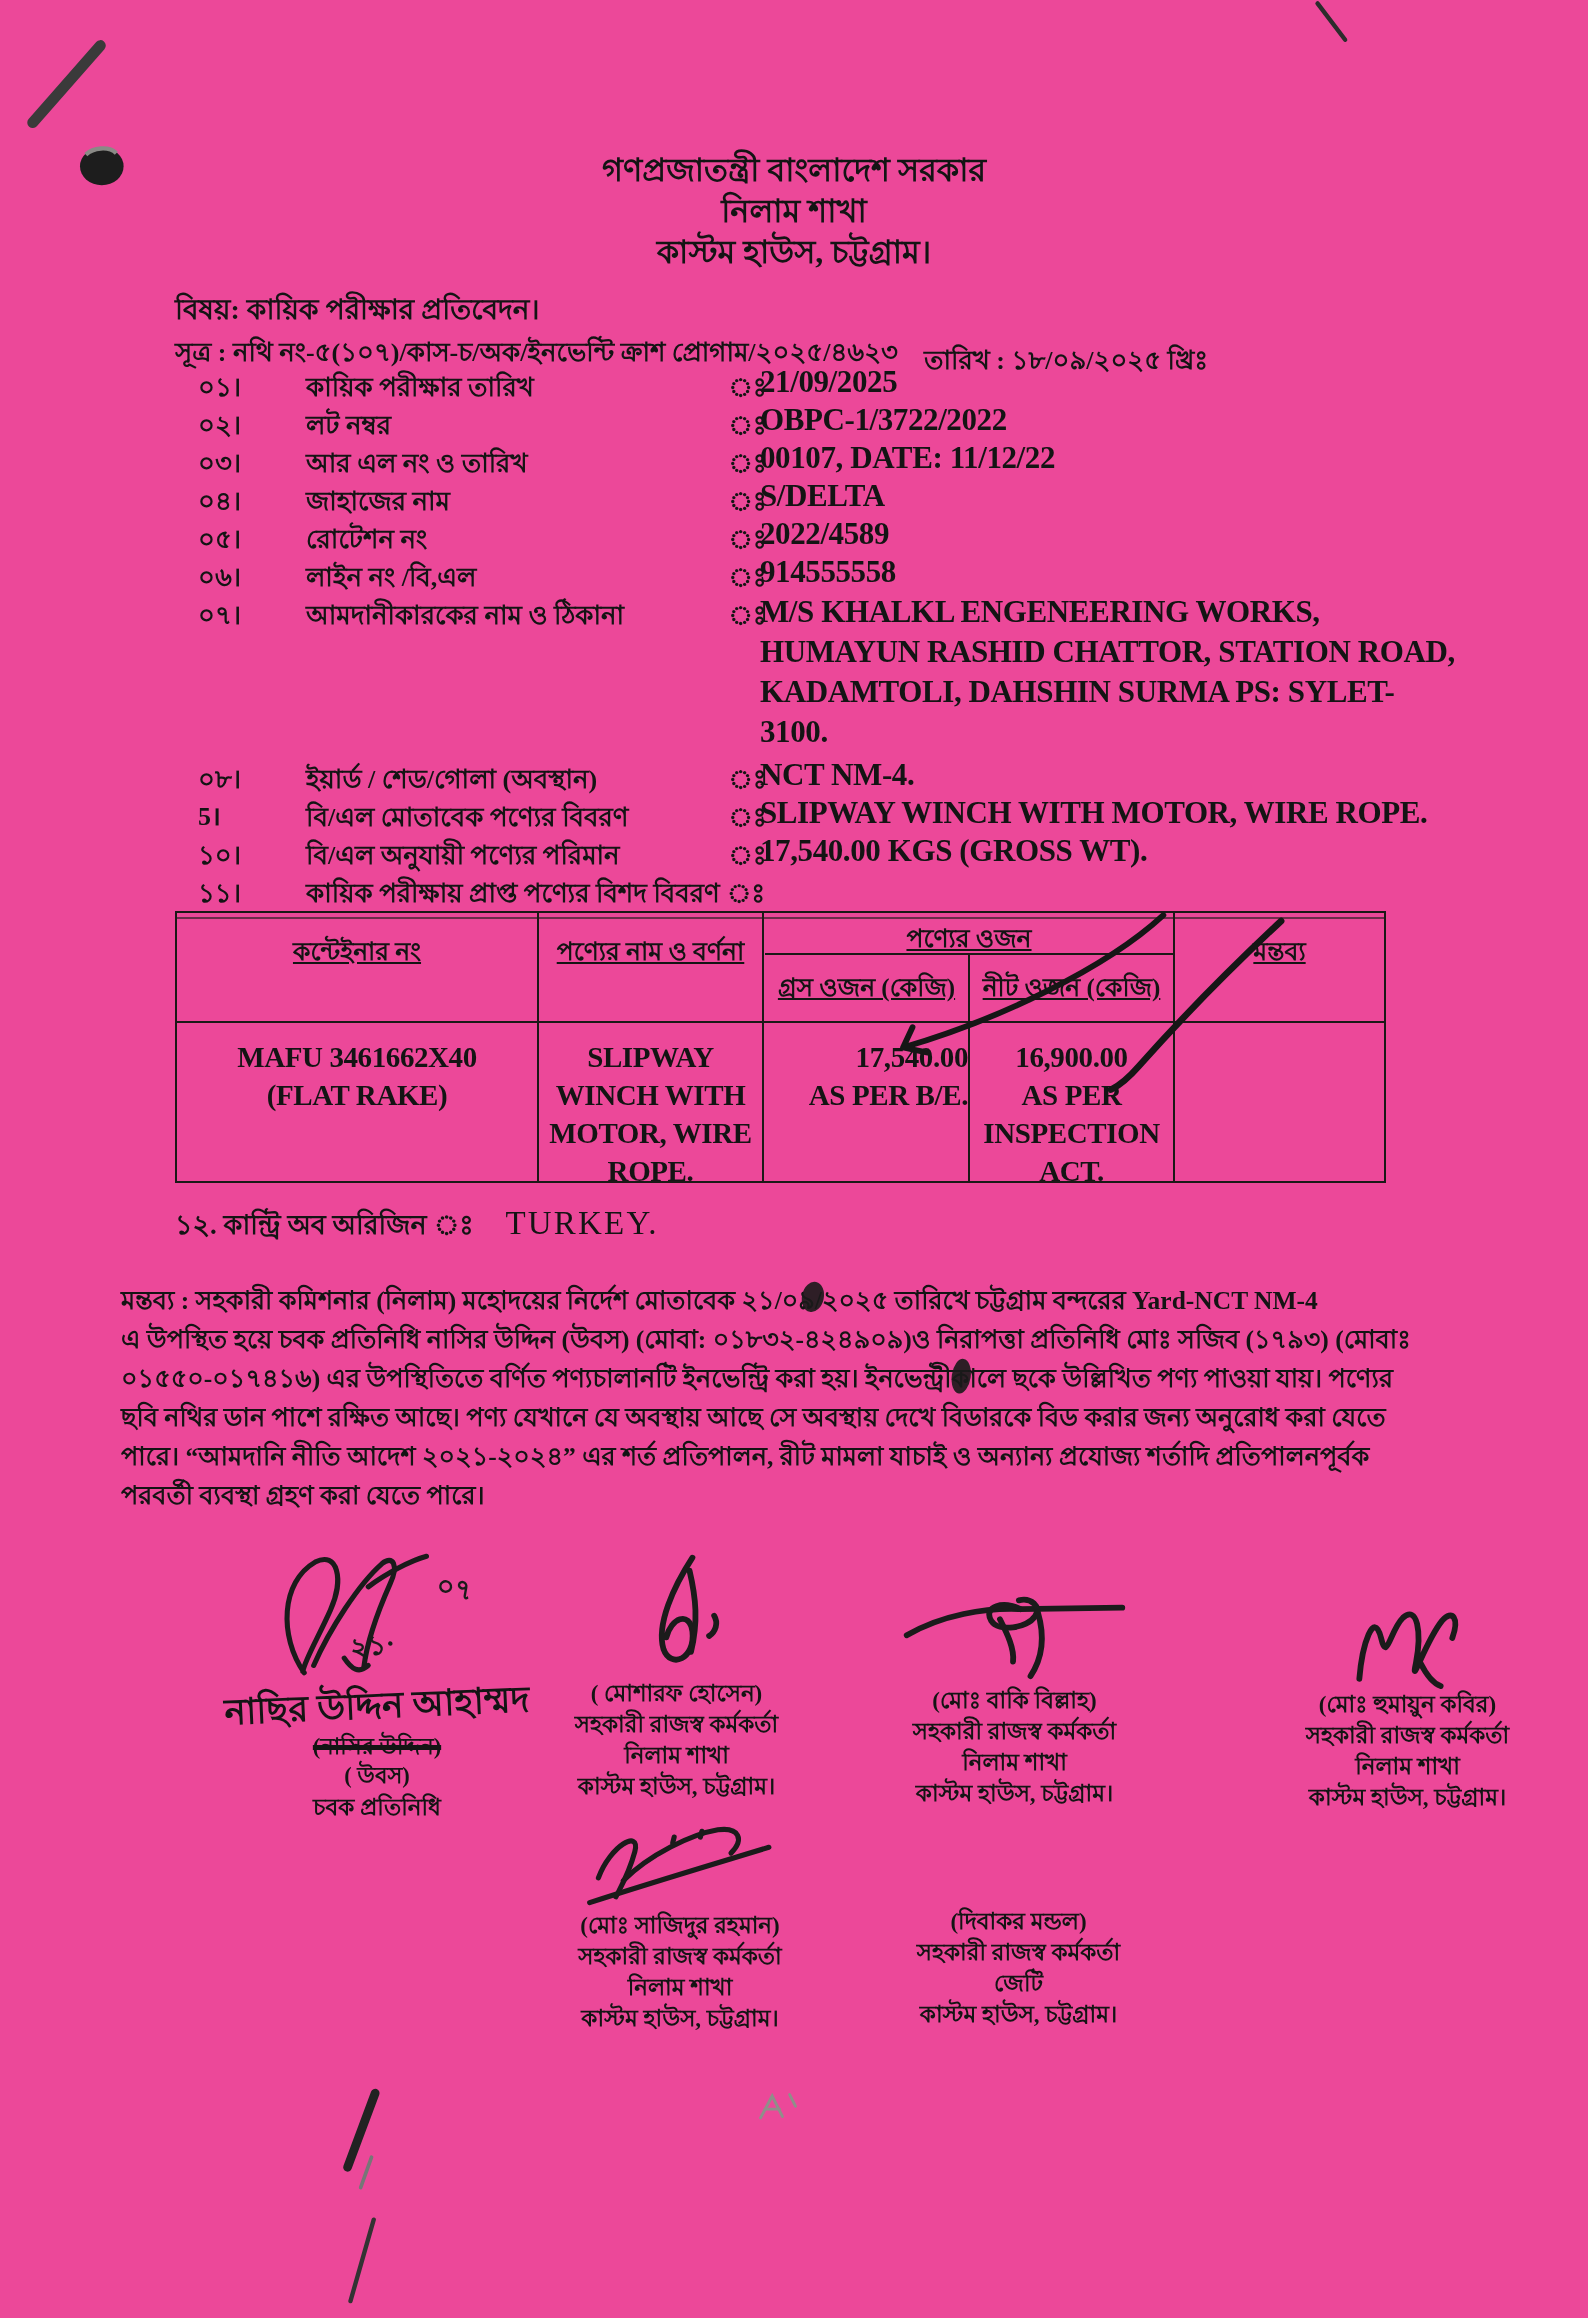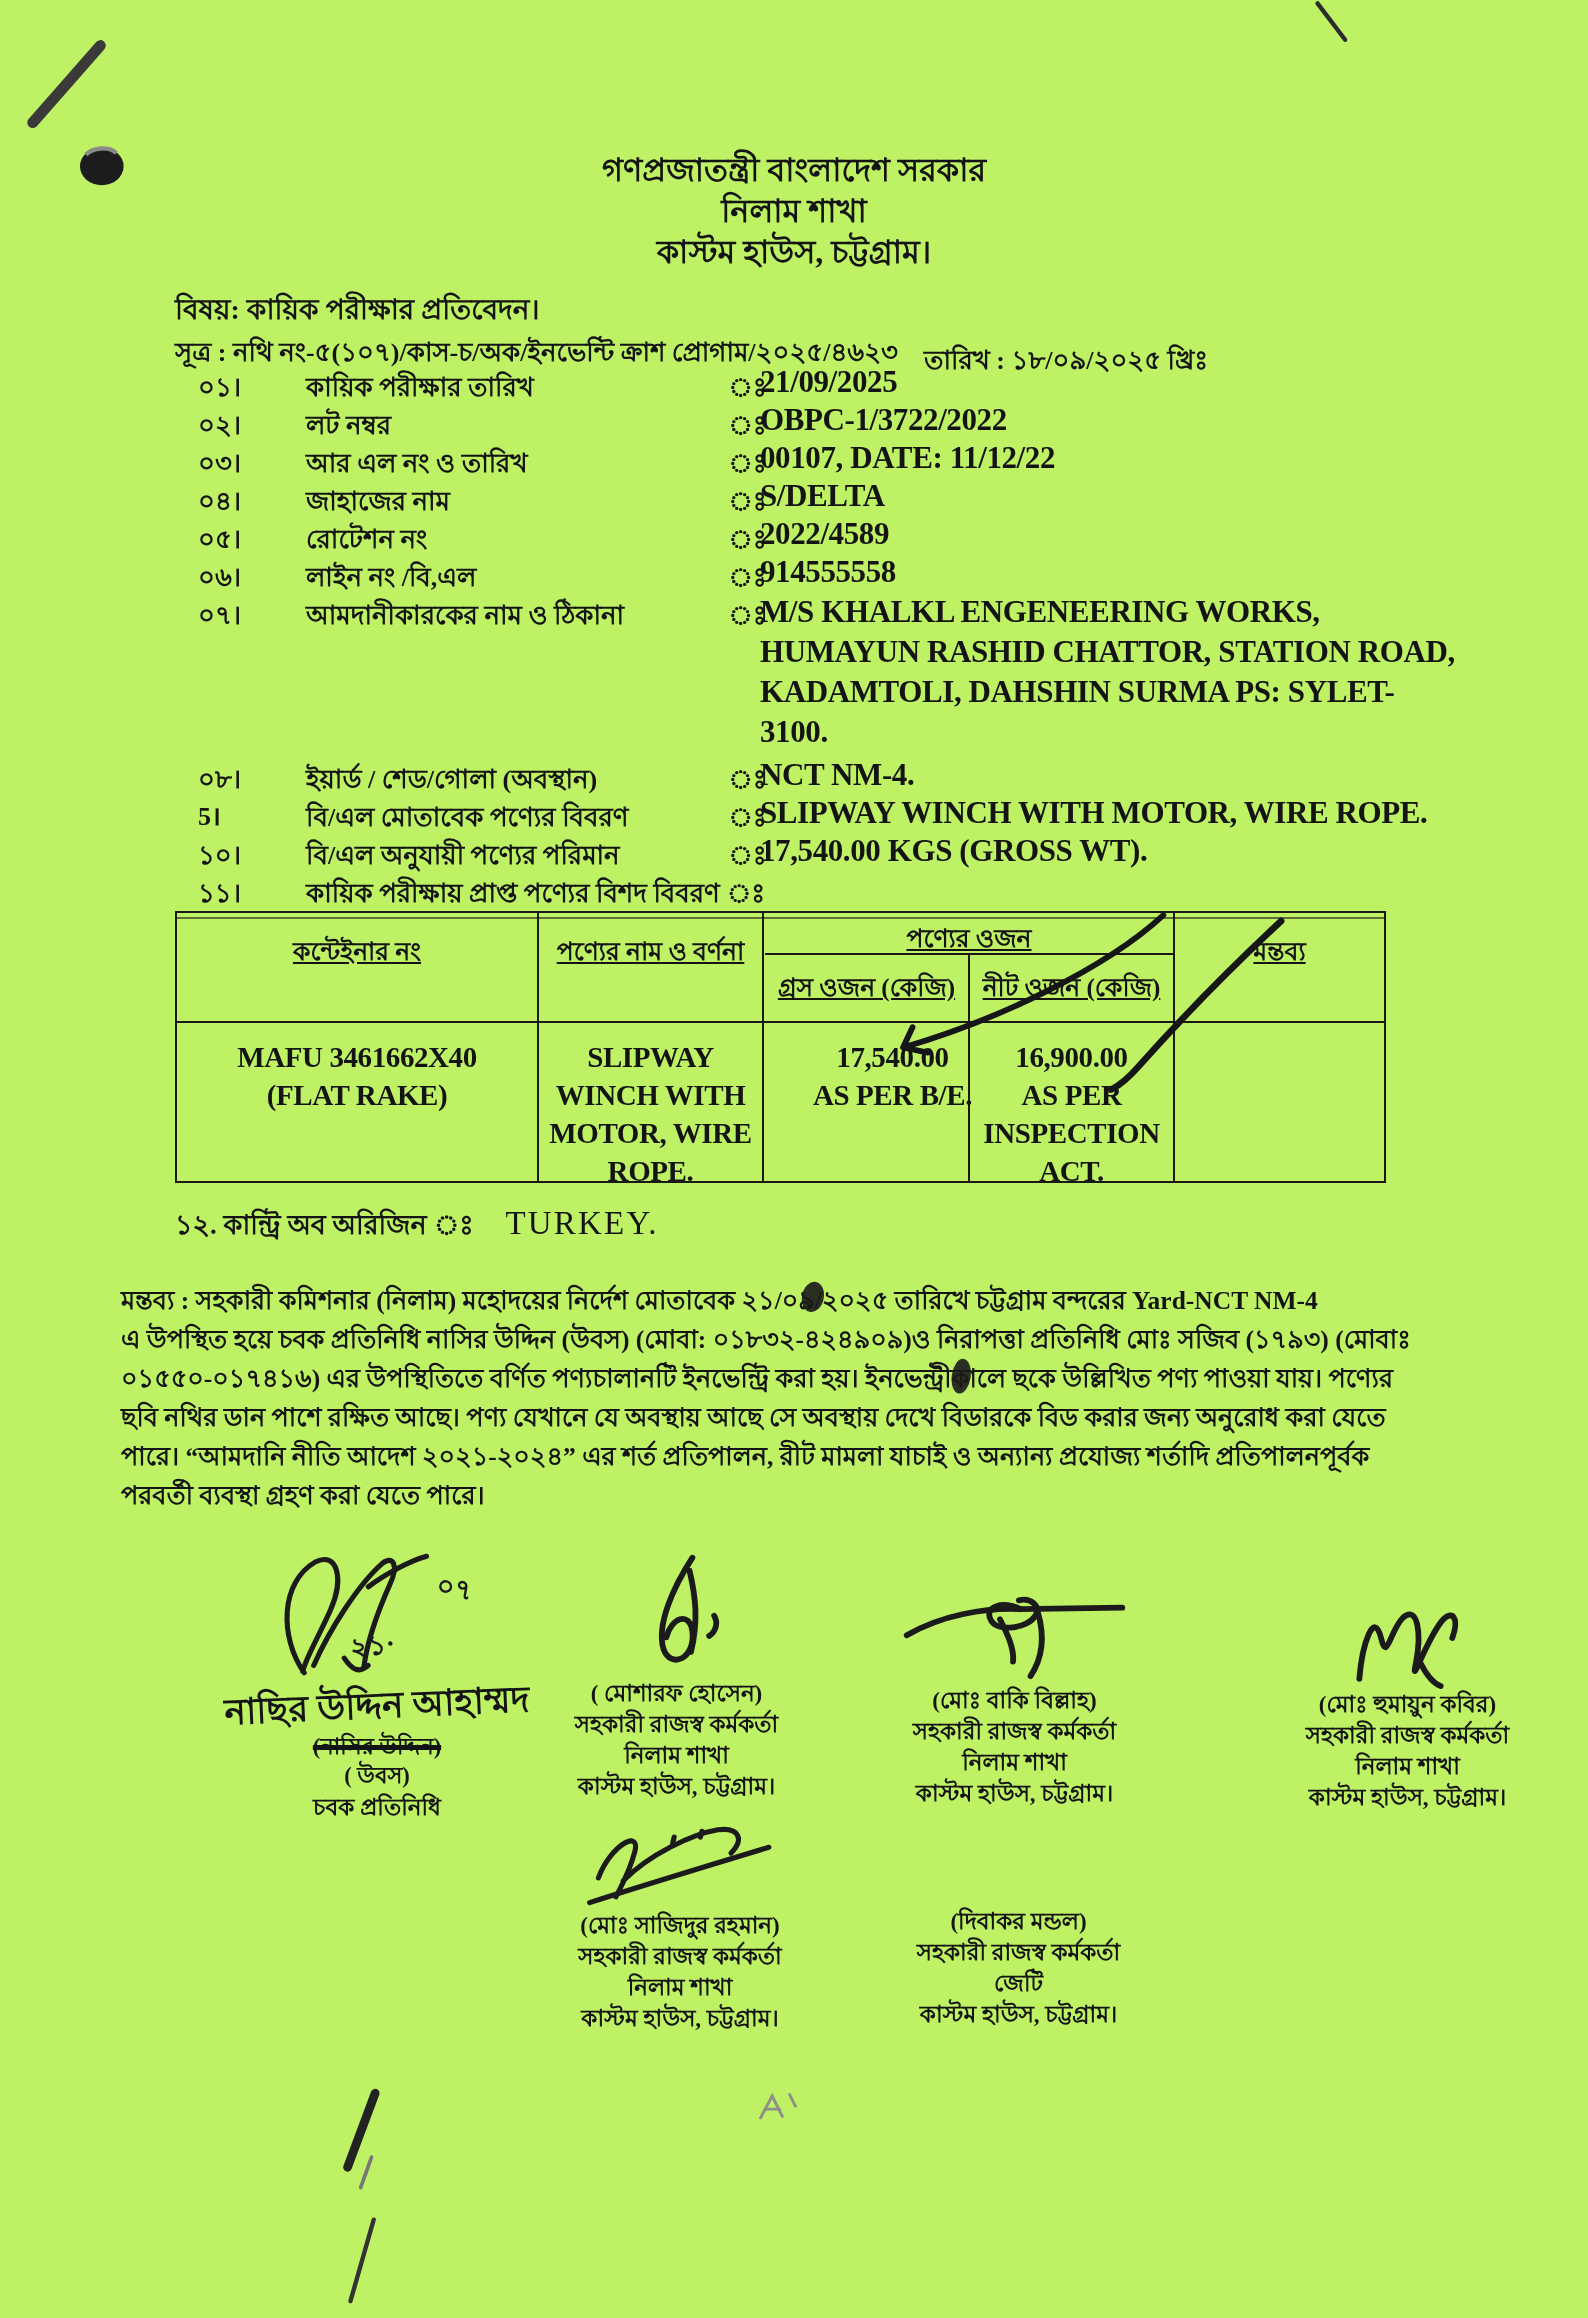--- a/index.html
+++ b/index.html
@@ -1,18 +1,18 @@
 <!DOCTYPE html>
 <html style="font-size:11.6px"><head>
 <meta charset="utf-8">
 <style>
   html,body { margin:0; padding:0; background:#d8d8d4; }
   .page {
     position:relative; width:1588px; height:2319px;
-    background:#bef264; color:#141414; overflow:hidden;
+    background:#ec4899; color:#141414; overflow:hidden;
     font-family:"Liberation Serif","DejaVu Sans",serif;
   }
   .bn { font-weight:700; font-family:"Liberation Serif","DejaVu Sans",sans-serif; }
 
   
   .doc-header { position:absolute; top:150px; left:0; width:100%; text-align:center; }
   .doc-header div { font-size:32px; line-height:41px; }
 
   .subject { position:absolute; top:288px; left:175px; font-size:28px; }
   .refline { position:absolute; top:332px; left:175px; width:1414px; font-size:26px; }
@@ -180,21 +180,21 @@
     <div class="cell td-txt" style="left:0; top:125px; width:360px;">
       <div>MAFU 3461662X40</div>
       <div>(FLAT RAKE)</div>
     </div>
     <div class="cell td-txt" style="left:362px; top:125px; width:223px;">
       <div>SLIPWAY</div>
       <div>WINCH WITH</div>
       <div>MOTOR, WIRE</div>
       <div>ROPE.</div>
     </div>
-    <div class="cell td-txt" style="left:614px; top:125px; width:203px;">
+    <div class="cell td-txt" style="left:588px; top:125px; width:203px;text-align:right;">
       <div>17,540.00</div>
       <div>AS PER B/E.</div>
     </div>
     <div class="cell td-txt" style="left:793px; top:125px; width:203px;">
       <div>16,900.00</div>
       <div>AS PER</div>
       <div>INSPECTION</div>
       <div>ACT.</div>
     </div>
     <div class="cell td-txt" style="left:998px; top:125px; width:209px;"></div>

